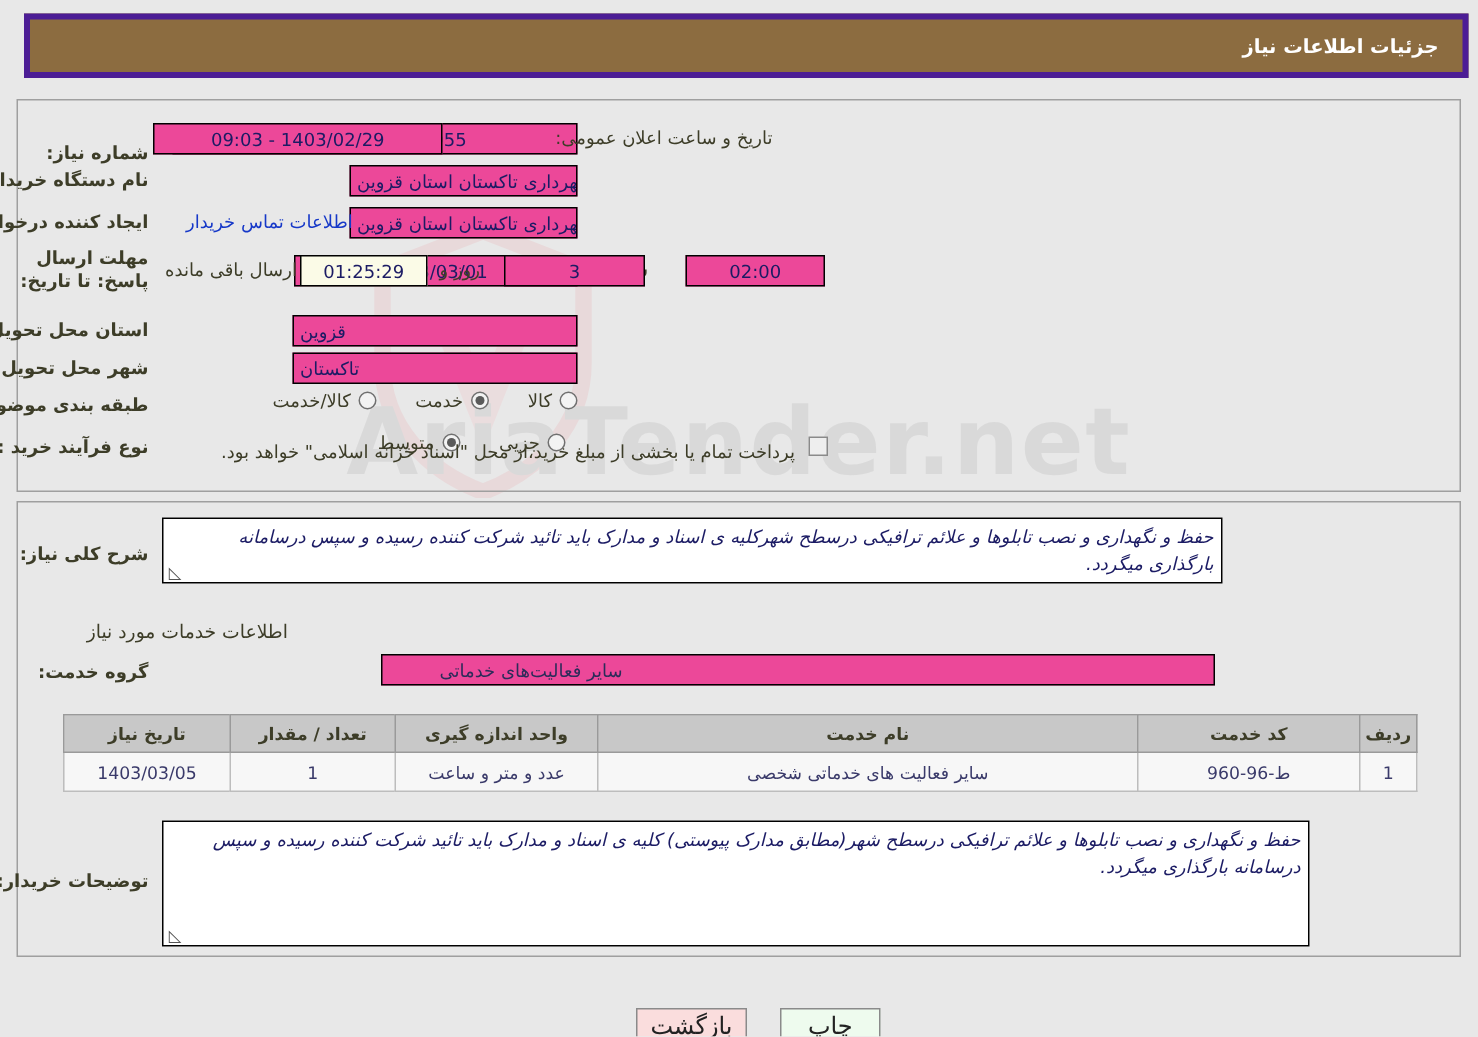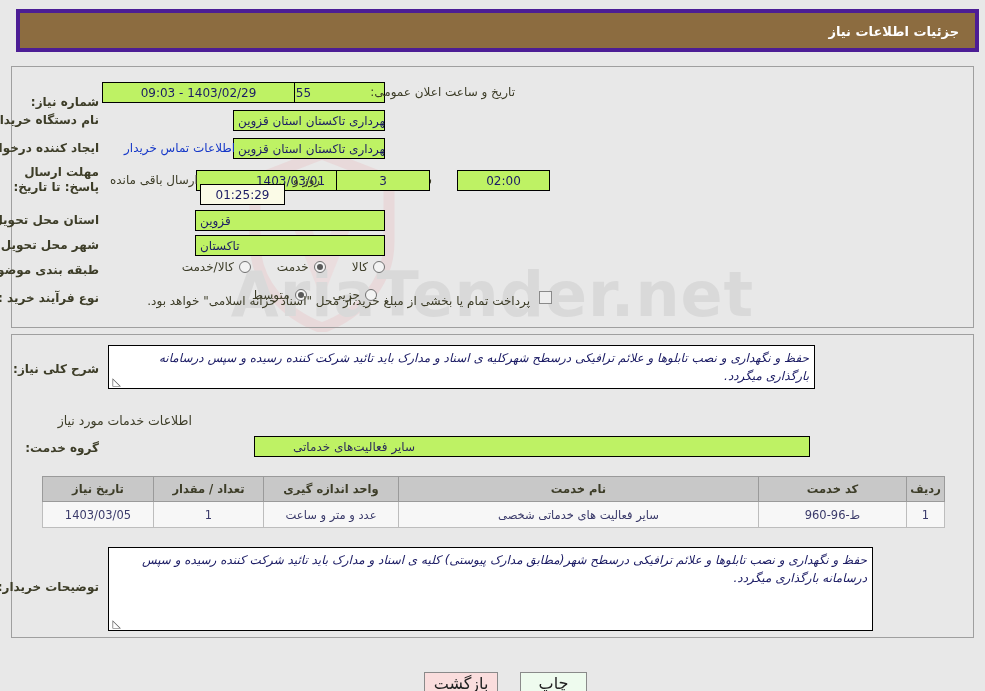--- a/index.html
+++ b/index.html
@@ -81,37 +81,37 @@
     font-weight: bold;
     text-align: right;
     white-space: nowrap;
     z-index: 4;
   }
   .lbl.reg { font-weight: normal; }
   .lbl.w2 { white-space: normal; line-height: 15px; }
 
   .inp {
     position: absolute;
-    background: #bef264;
+    background: #ec4899;
     border: 1px solid #000000;
     box-sizing: border-box;
     font-size: 12px;
     color: #1b1b64;
     font-family: "DejaVu Sans", "Liberation Sans", sans-serif;
     z-index: 4;
     padding: 0 4px;
     display: flex;
     align-items: center;
     overflow: hidden;
     white-space: nowrap;
   }
   .inp.center { justify-content: center; }
   .inp.rightal { justify-content: flex-end; }
   .inp.num { direction: ltr; justify-content: center; color: #1b1b64; }
-  .inp.timer { background: #fbfbe7; justify-content: center; direction: ltr; margin-top: 14px; }
+  .inp.timer { background: #fbfbe7; justify-content: center; direction: ltr; }
 
   .link {
     position: absolute;
     font-size: 12px;
     color: #1638c8;
     text-decoration: none;
     z-index: 5;
     cursor: pointer;
     white-space: nowrap;
   }

